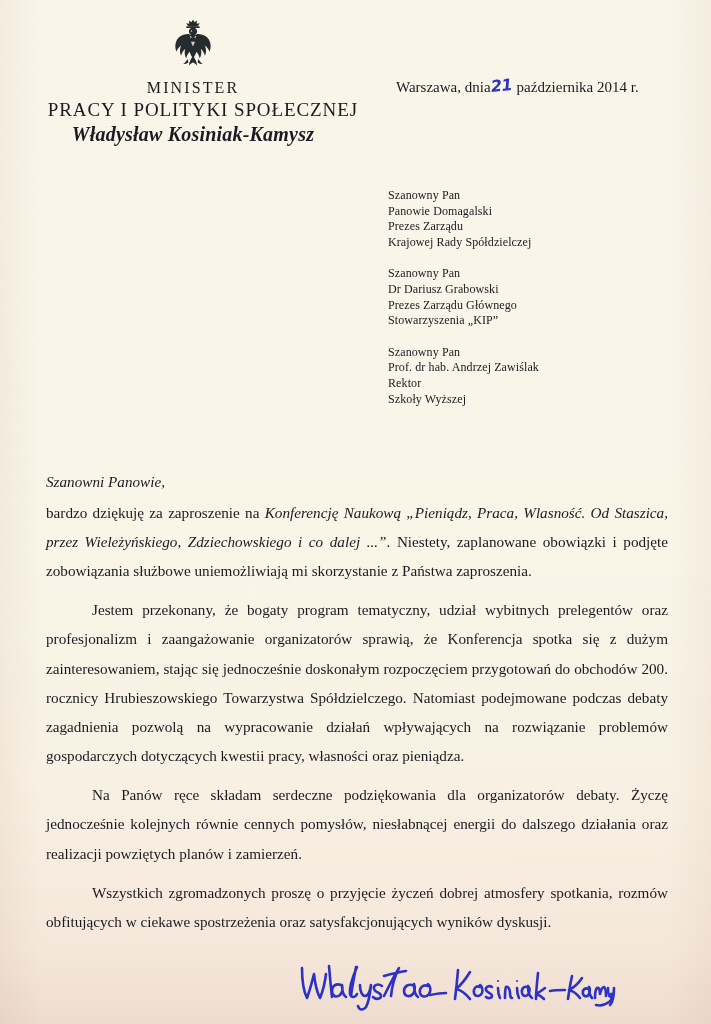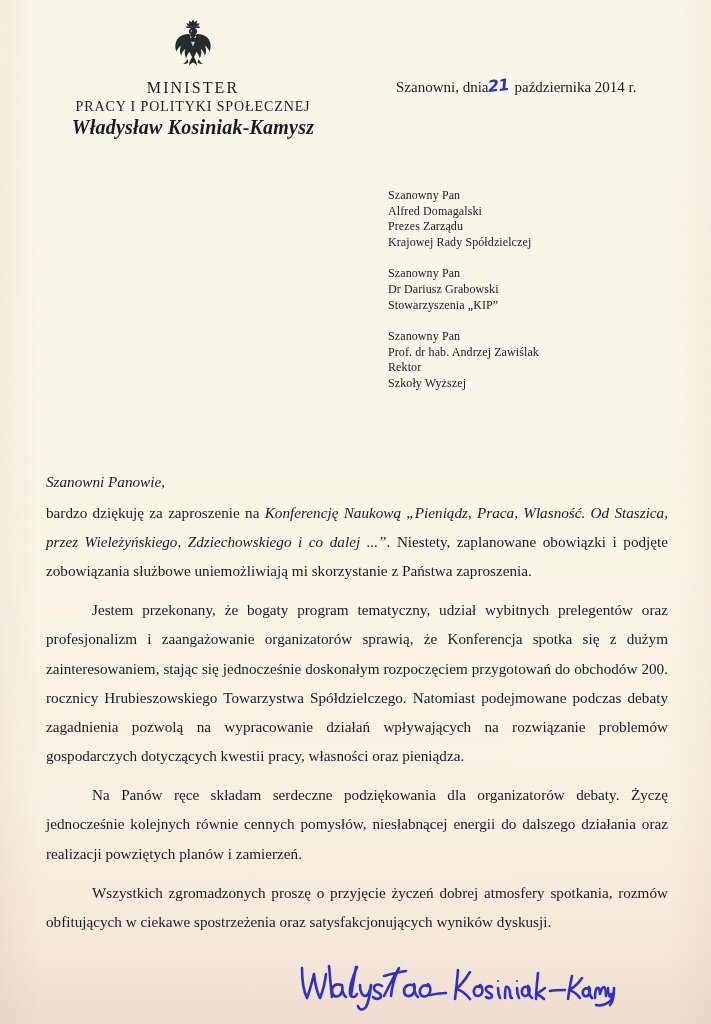--- a/index.html
+++ b/index.html
@@ -52,24 +52,25 @@
     width: 52px;
     height: 58px;
   }
   .ministry-line1 {
     font-size: 16px;
     letter-spacing: 2.1px;
     line-height: 1.28;
     white-space: nowrap;
   }
   .ministry-line2 {
-    font-size: 14px;
+    font-size: 19px;
     letter-spacing: .9px;
     line-height: 1.28;
     white-space: nowrap;
+    text-align: right;
   }
   .minister-name {
     font-size: 20px;
     font-weight: bold;
     font-style: italic;
     letter-spacing: .2px;
     white-space: nowrap;
   }
 
   
@@ -180,35 +181,36 @@
         <path d="M46 46 l8 0 l-4 9 Z"></path>
       </g>
     </svg>
 
     <div class="ministry-line1">MINISTER</div>
     <div class="ministry-line2">PRACY I POLITYKI SPOŁECZNEJ</div>
     <div class="minister-name">Władysław Kosiniak-Kamysz</div>
   </div>
 
   <div class="date-line">
-    <span>Szanowni, dnia</span><span class="date-hand">21</span> <span>października 2014 r.</span>
+    <span>Warszawa, dnia</span><span class="date-hand">21</span> <span>października 2014 r.</span>
   </div>
 
   <div class="recipients">
 
     <div class="recipient-block">
       <div>Szanowny Pan</div>
-      <div>Alfred Domagalski</div>
+      <div>Panowie Domagalski</div>
       <div>Prezes Zarządu</div>
       <div>Krajowej Rady Spółdzielczej</div>
     </div>
 
     <div class="recipient-block">
       <div>Szanowny Pan</div>
       <div>Dr Dariusz Grabowski</div>
+      <div>Prezes Zarządu Głównego</div>
       <div>Stowarzyszenia „KIP”</div>
     </div>
 
     <div class="recipient-block">
       <div>Szanowny Pan</div>
       <div>Prof. dr hab. Andrzej Zawiślak</div>
       <div>Rektor</div>
       <div>Szkoły Wyższej</div>
     </div>
 

